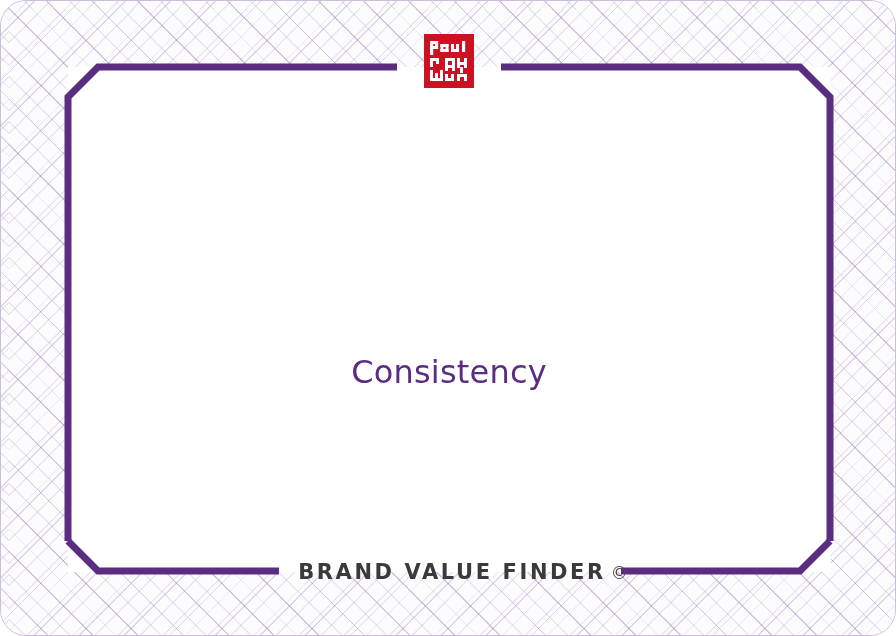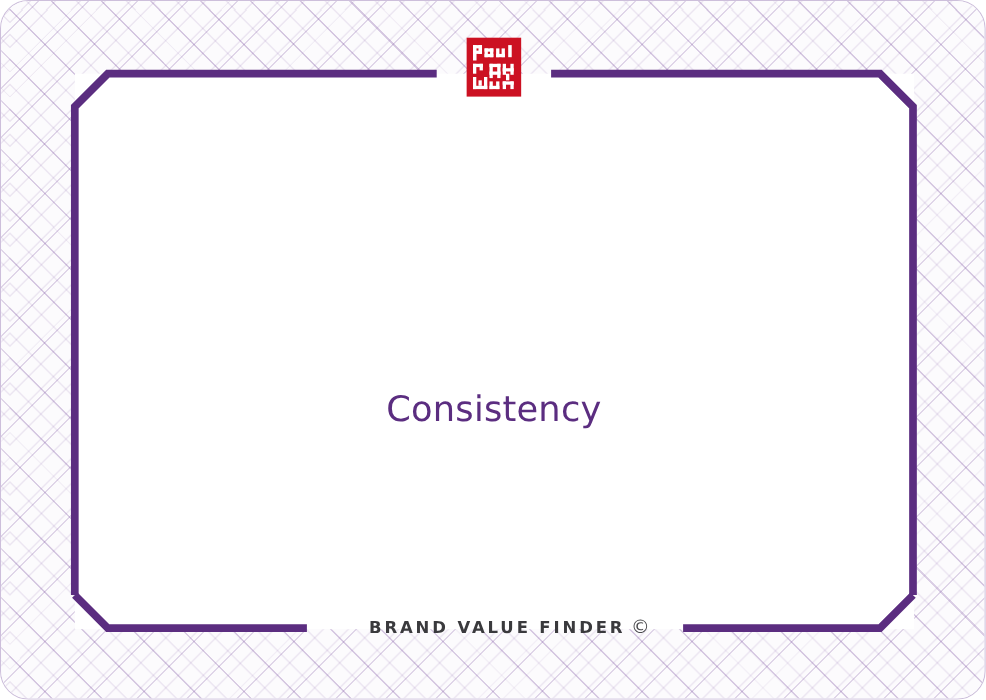--- a/index.html
+++ b/index.html
@@ -120,21 +120,21 @@
     position: absolute;
     left: 0;
     top: 559px;
     width: 896px;
     text-align: center;
     white-space: nowrap;
   }
   .footer-text {
     font-family: "DejaVu Sans", sans-serif;
     font-weight: bold;
-    font-size: 15px;
+    font-size: 21px;
     letter-spacing: 2.6px;
     color: #3a3a3d;
     margin-left: 28px;
   }
   .footer-mark {
     font-family: "DejaVu Sans", sans-serif;
     font-size: 17px;
     color: #4a4a4d;
     margin-left: 5px;
   }

